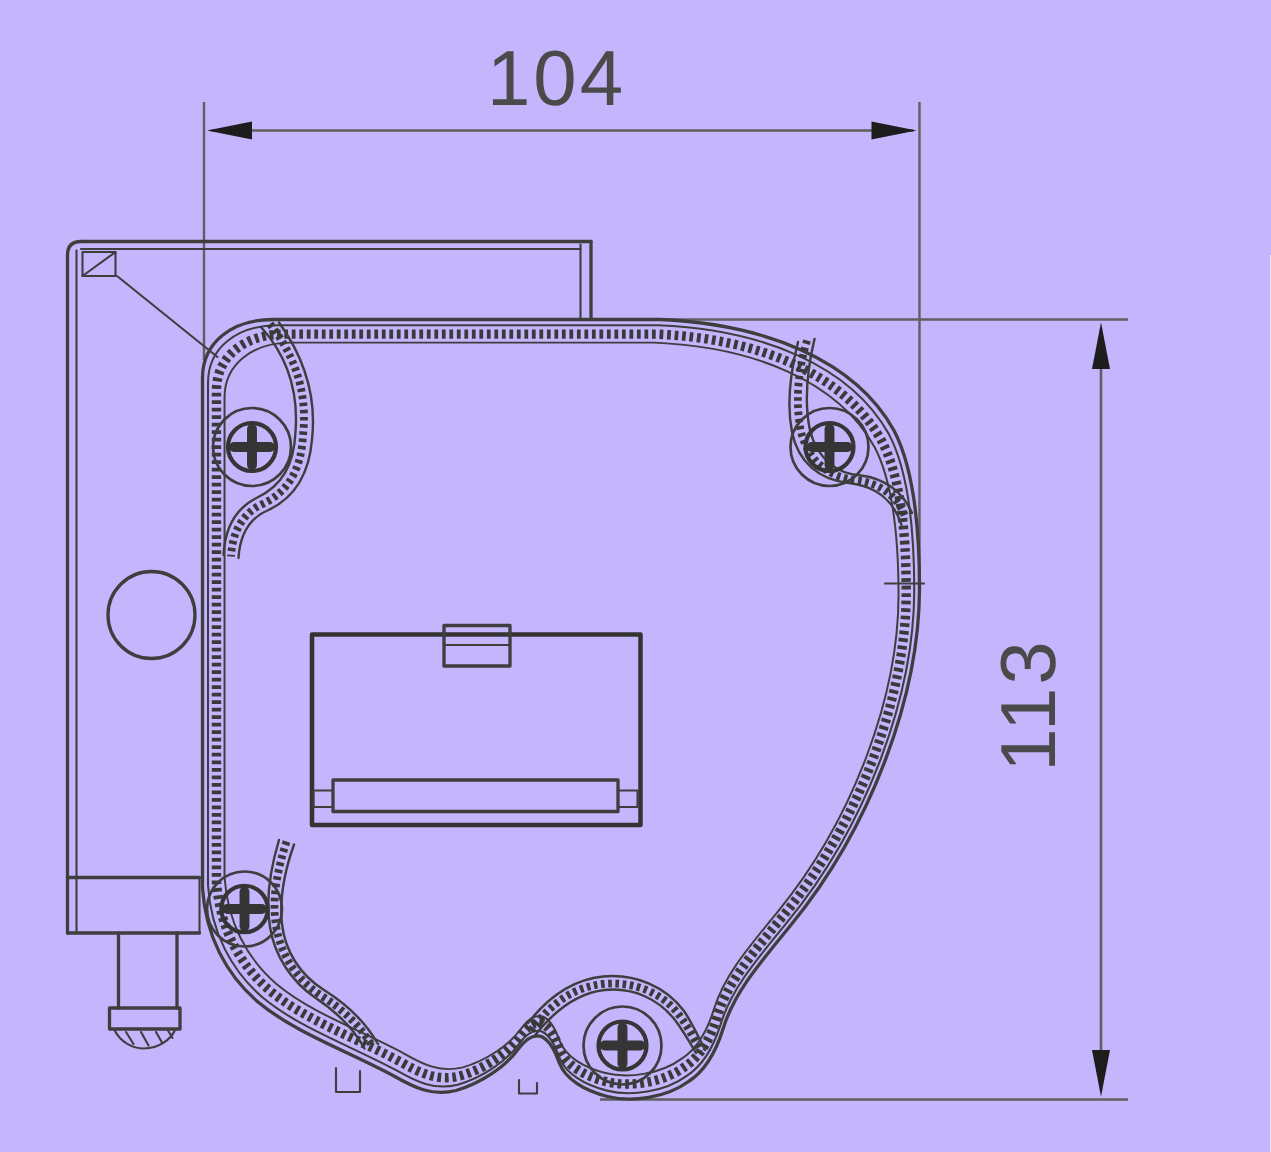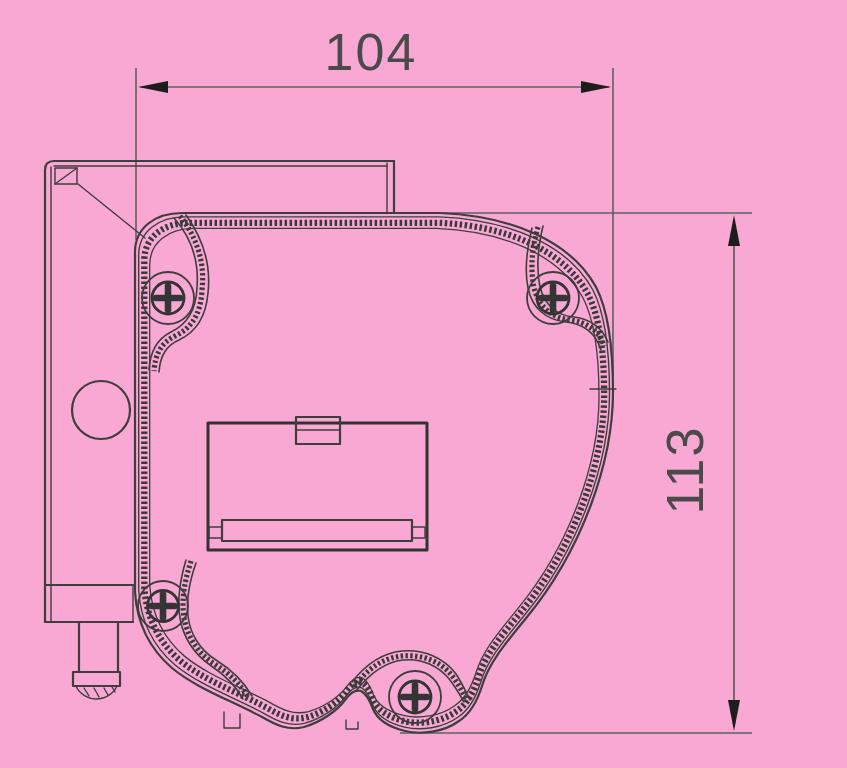--- a/index.html
+++ b/index.html
@@ -1,19 +1,19 @@
 <!DOCTYPE html>
 <html><head>
 <meta charset="utf-8">
 <style>
   html,body{margin:0;padding:0;background:#ffffff;}
   .canvas{
     position:relative;
     width:847px;height:768px;
-    background:#f9a8d4;
+    background:#c4b5fd;
     overflow:hidden;
     font-family:"Liberation Sans", sans-serif;
   }
   svg{display:block;}
   
   .ln   {fill:none;stroke:#3e3e3e;stroke-width:2.2;stroke-linecap:round;stroke-linejoin:round;}
   .ln2  {fill:none;stroke:#3e3e3e;stroke-width:1.4;stroke-linecap:round;stroke-linejoin:round;}
   .lnthk{fill:none;stroke:#333333;stroke-width:3;stroke-linejoin:round;}
   .band {fill:none;stroke:#3a3a3a;stroke-width:6.5;stroke-dasharray:2.6 2.6;}
   .hook {fill:none;stroke:#3e3e3e;stroke-width:1.6;stroke-linecap:round;}

